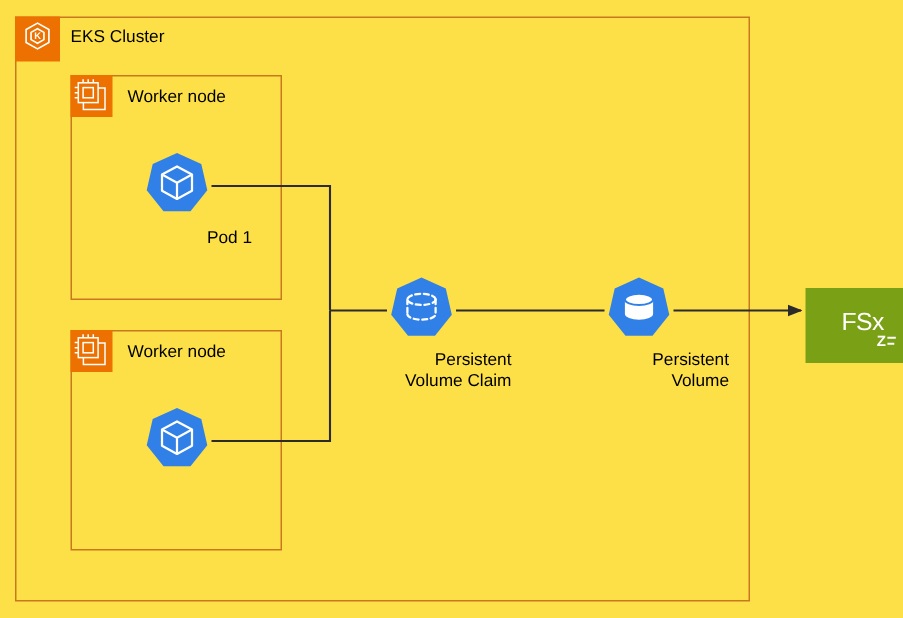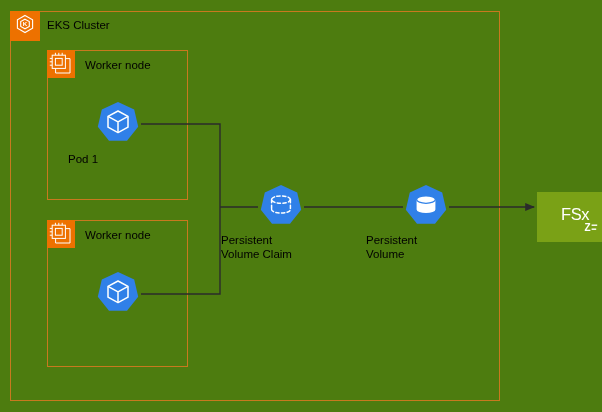--- a/index.html
+++ b/index.html
@@ -8,21 +8,21 @@
     background: #ffffff;
   }
   body {
     font-family: "Liberation Sans", sans-serif;
     -webkit-font-smoothing: antialiased;
   }
   #canvas {
     position: relative;
     width: 602px;
     height: 412px;
-    background: #4d7c0f;
+    background: #fde047;
     overflow: hidden;
   }
 
   
   .group-box {
     position: absolute;
     border: 1.5px solid #C8791E;
     background: transparent;
     box-sizing: border-box;
   }
@@ -94,21 +94,21 @@
   #pod-1-icon  { left: 95px; top: 100px; }
   #pod-2-icon  { left: 95px; top: 270px; }
   #pvc-icon    { left: 258px; top: 183px; }
   #pv-icon     { left: 403px; top: 183px; }
 
   
   .node-caption {
     position: absolute;
     font-size: 11.5px;
     color: #000000;
-    text-align: left;
+    text-align: right;
     line-height: 14px;
     white-space: pre-line;
   }
   #pod-1-label { left: 68px; top: 152px; width: 100px; }
   #pod-2-label { left: 68px; top: 322px; width: 100px; }
   #pvc-label   { left: 221px; top: 233px; width: 120px; }
   #pv-label    { left: 366px; top: 233px; width: 120px; }
 
   
   #connector-layer {

